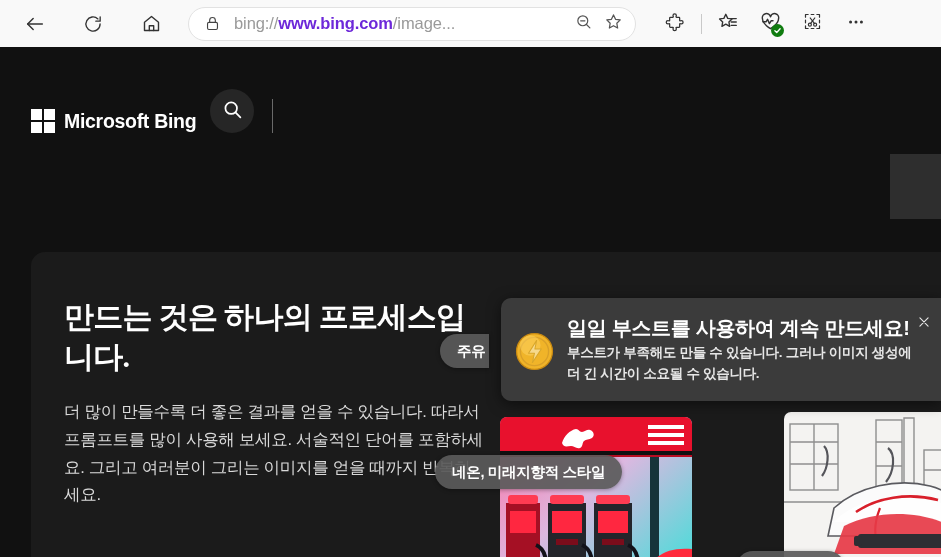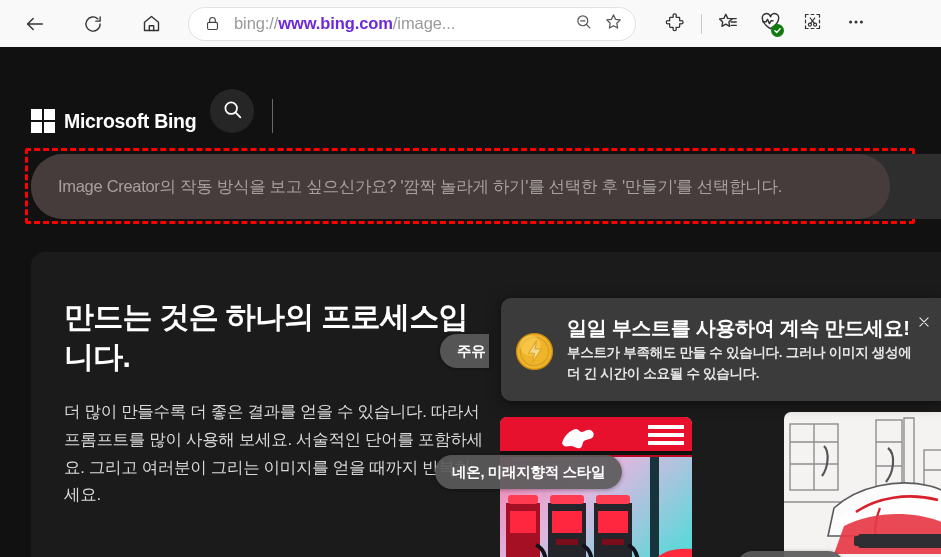--- a/index.html
+++ b/index.html
@@ -167,20 +167,21 @@
 
   #copy-block {
     position: absolute; left: 33px; top: 45px;
     width: 420px;
   }
   #copy-heading {
     color: #ffffff;
     font-size: 30px; font-weight: 700;
     line-height: 1.32;
     letter-spacing: -0.7px;
+    font-family: Liberation Serif, serif;
   }
   #copy-body {
     margin-top: 22px;
     color: #d9d9d9;
     font-size: 16.5px;
     line-height: 1.68;
     letter-spacing: -0.3px;
   }
 
   
@@ -378,27 +379,20 @@
       <span>
         <svg width="21" height="21" viewBox="0 0 24 24" fill="none" stroke="#ffffff" stroke-width="2" stroke-linecap="round">
           <circle cx="10.5" cy="10.5" r="6.6"></circle>
             <path d="M15.4 15.4L21 21"></path>
         </svg>
       </span>
     </div>
     <div id="header-divider"></div>
   </div>
 
-  <div id="prompt-row">
-    <div id="prompt-panel"></div>
-    <div id="prompt-field" title="Image Creator의 작동 방식을 보고 싶으신가요? '깜짝 놀라게 하기'를 선택한 후 '만들기'를 선택합니다.">
-      <span id="prompt-placeholder">Image Creator의 작동 방식을 보고 싶으신가요? '깜짝 놀라게 하기'를 선택한 후 '만들기'를 선택합니다.</span>
-    </div>
-    <div id="prompt-highlight"></div>
-  </div>
 
   <div id="right-rail"></div>
 
   <div id="content-card">
 
     <div id="copy-block">
       <div id="copy-heading">만드는 것은 하나의 프로세스입니다.</div>
       <div id="copy-body">더 많이 만들수록 더 좋은 결과를 얻을 수 있습니다. 따라서 프롬프트를 많이 사용해 보세요. 서술적인 단어를 포함하세요. 그리고 여러분이 그리는 이미지를 얻을 때까지 반복하세요.</div>
     </div>
 

